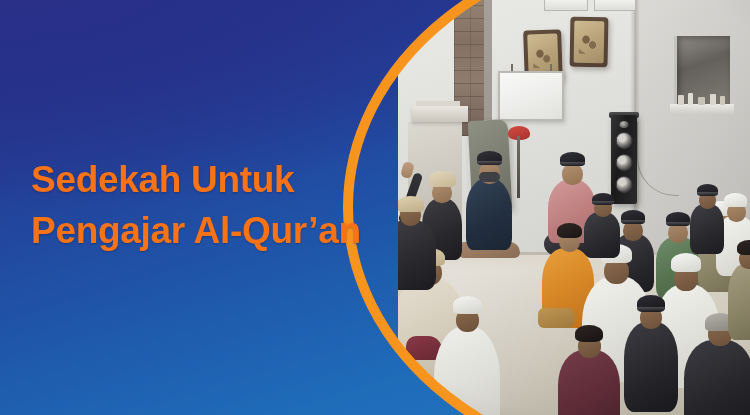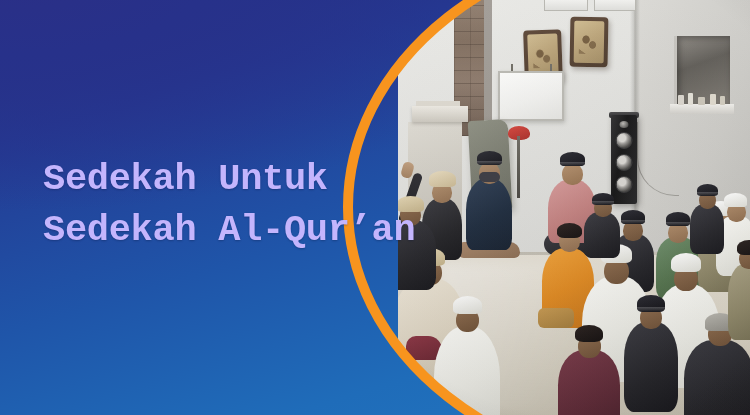--- a/index.html
+++ b/index.html
@@ -319,24 +319,24 @@
 
   
   .arc-svg {
     position:absolute; left:0; top:0; width:750px; height:415px;
     pointer-events:none;
   }
 
   
   .headline {
     position:absolute;
-    left:43px; top:154px;
+    left:31px; top:154px;
     width:370px;
-    color:#c4b5fd;
-    font-family:Liberation Mono, monospace;
+    color:#f97316;
+    font-family:Liberation Sans, sans-serif;
     font-weight:bold;
     font-size:37px;
     line-height:51px;
     letter-spacing:-0.3px;
     text-shadow:0 1px 2px rgba(10,20,60,.30);
     z-index:6;
   }
   .headline .l1, .headline .l2 { display:block; white-space:nowrap; }
 </style>
 </head>
@@ -541,16 +541,16 @@
       <div class="photo-vignette"></div>
     </div>
   </div>
 
   <svg class="arc-svg" viewBox="0 0 750 415">
     <ellipse cx="688" cy="207" rx="340" ry="268" fill="none" stroke="#f7941e" stroke-width="10"></ellipse>
   </svg>
 
   <div class="headline">
     <span class="l1">Sedekah Untuk</span>
-    <span class="l2">Sedekah Al-Qur’an</span>
+    <span class="l2">Pengajar Al-Qur’an</span>
   </div>
 
 </div>
 
 </body></html>

